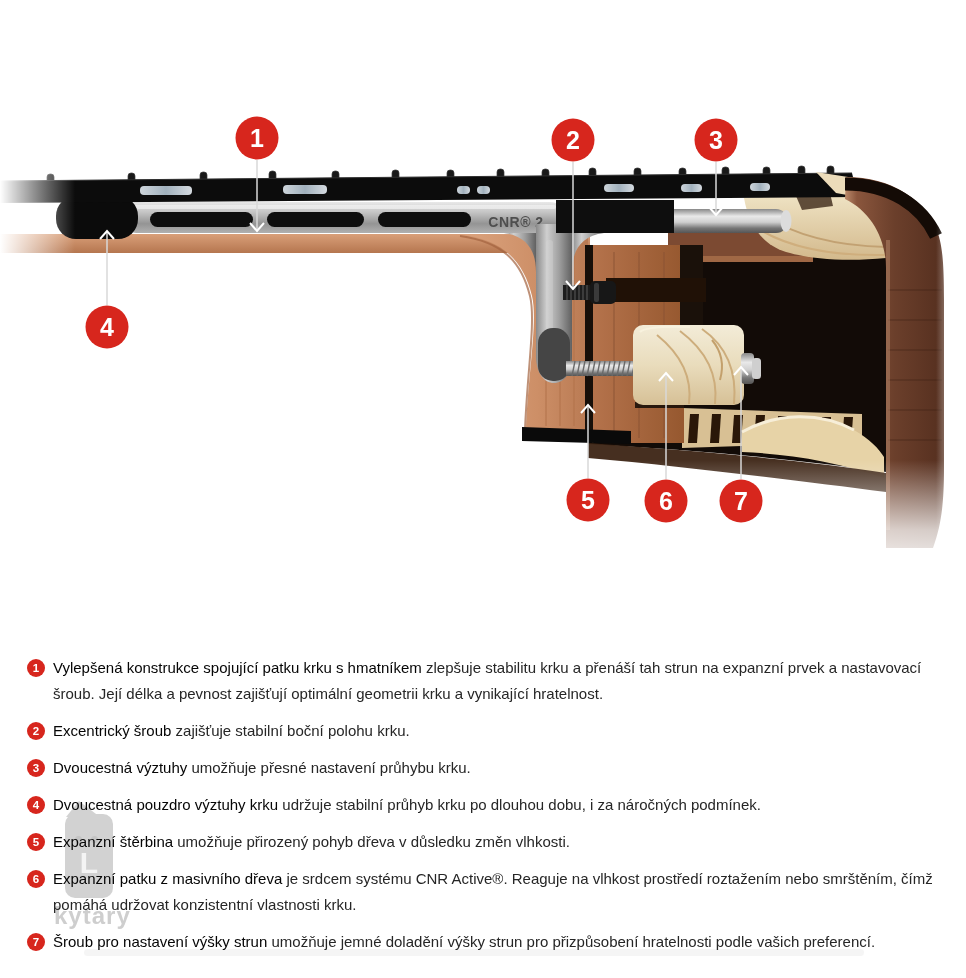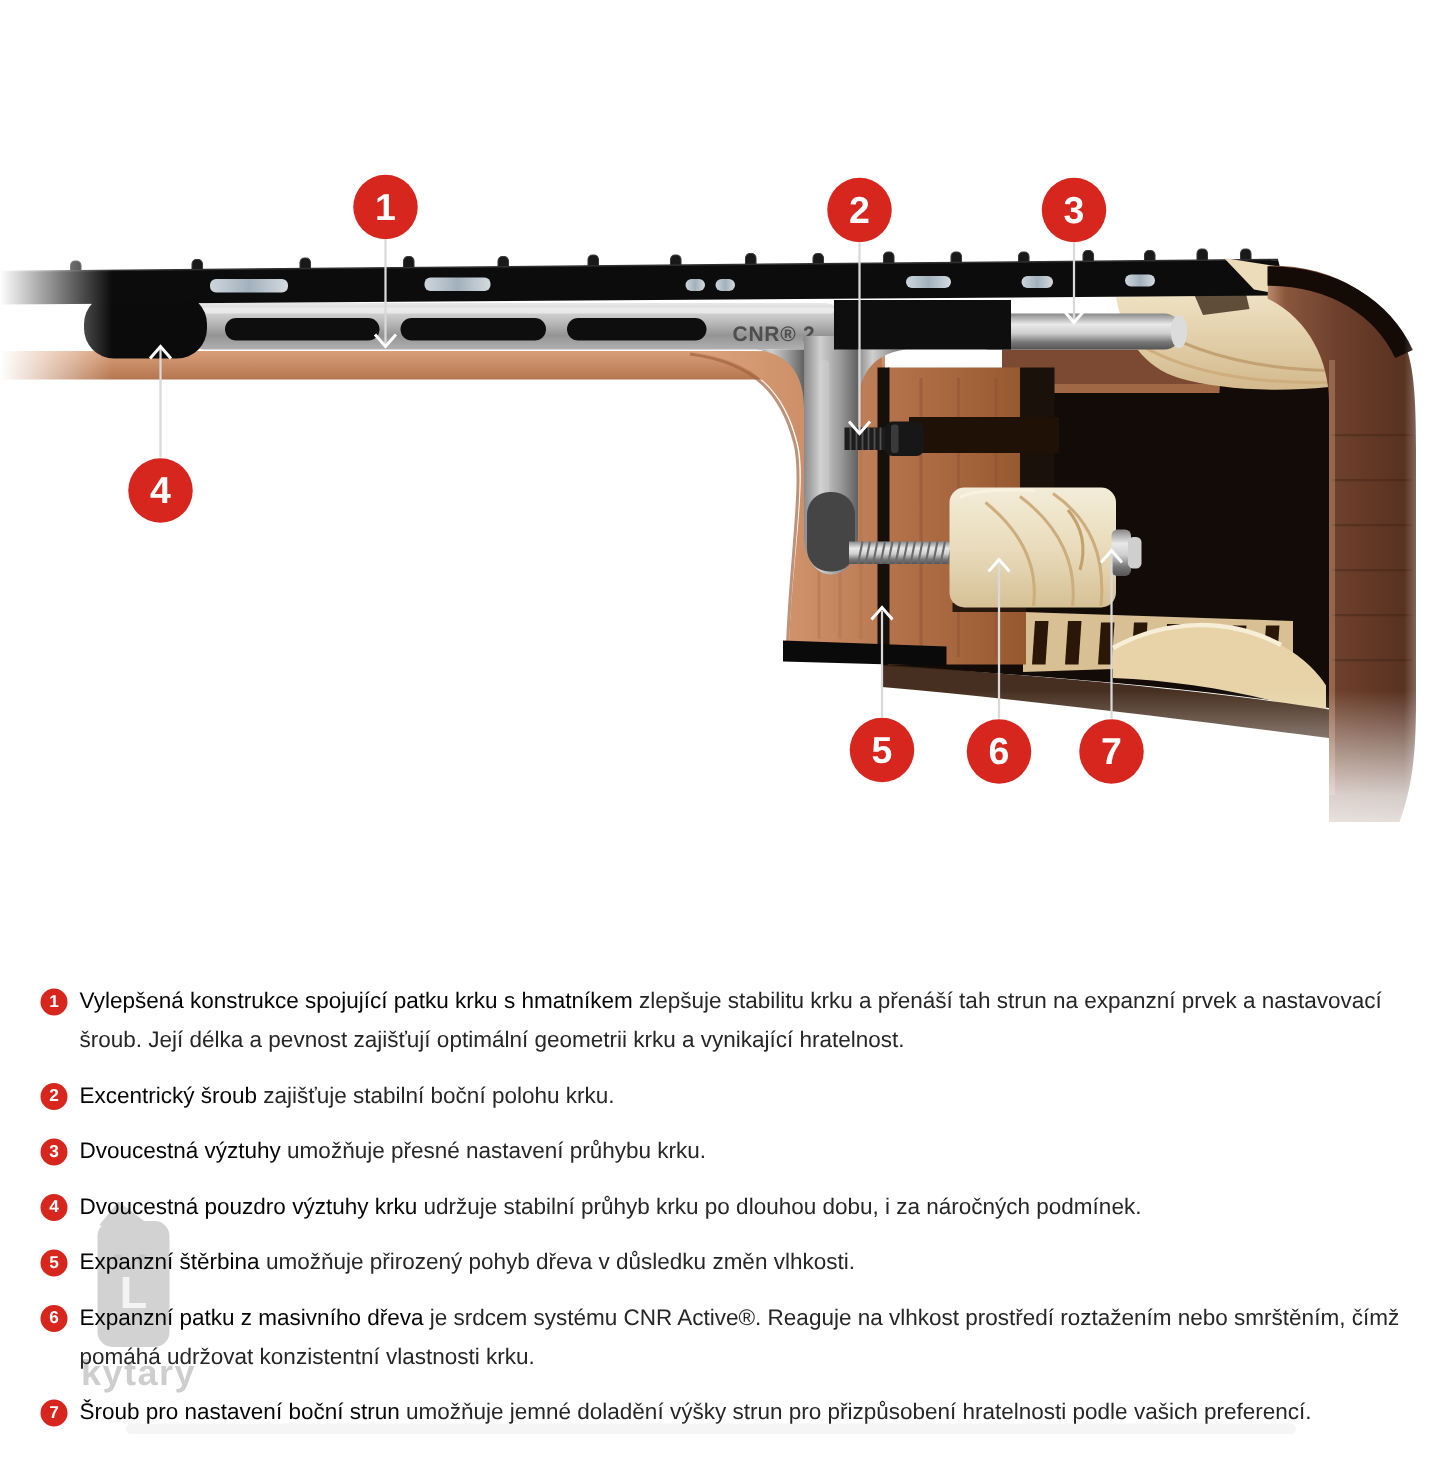--- a/index.html
+++ b/index.html
@@ -343,17 +343,17 @@
     <span class="bullet">
           <span>6</span>
         </span>
     <p><b>Expanzní patku z masivního dřeva</b> <span>je srdcem systému CNR Active®. Reaguje na vlhkost prostředí roztažením nebo smrštěním, čímž pomáhá udržovat konzistentní vlastnosti krku.</span></p>
   </div>
 
   <div class="legend-item">
     <span class="bullet">
           <span>7</span>
         </span>
-    <p><b>Šroub pro nastavení boční strun</b> <span>umožňuje jemné doladění výšky strun pro přizpůsobení hratelnosti podle vašich preferencí.</span></p>
+    <p><b>Šroub pro nastavení výšky strun</b> <span>umožňuje jemné doladění výšky strun pro přizpůsobení hratelnosti podle vašich preferencí.</span></p>
   </div>
 
 </div>
 </div>
 
 </body></html>

